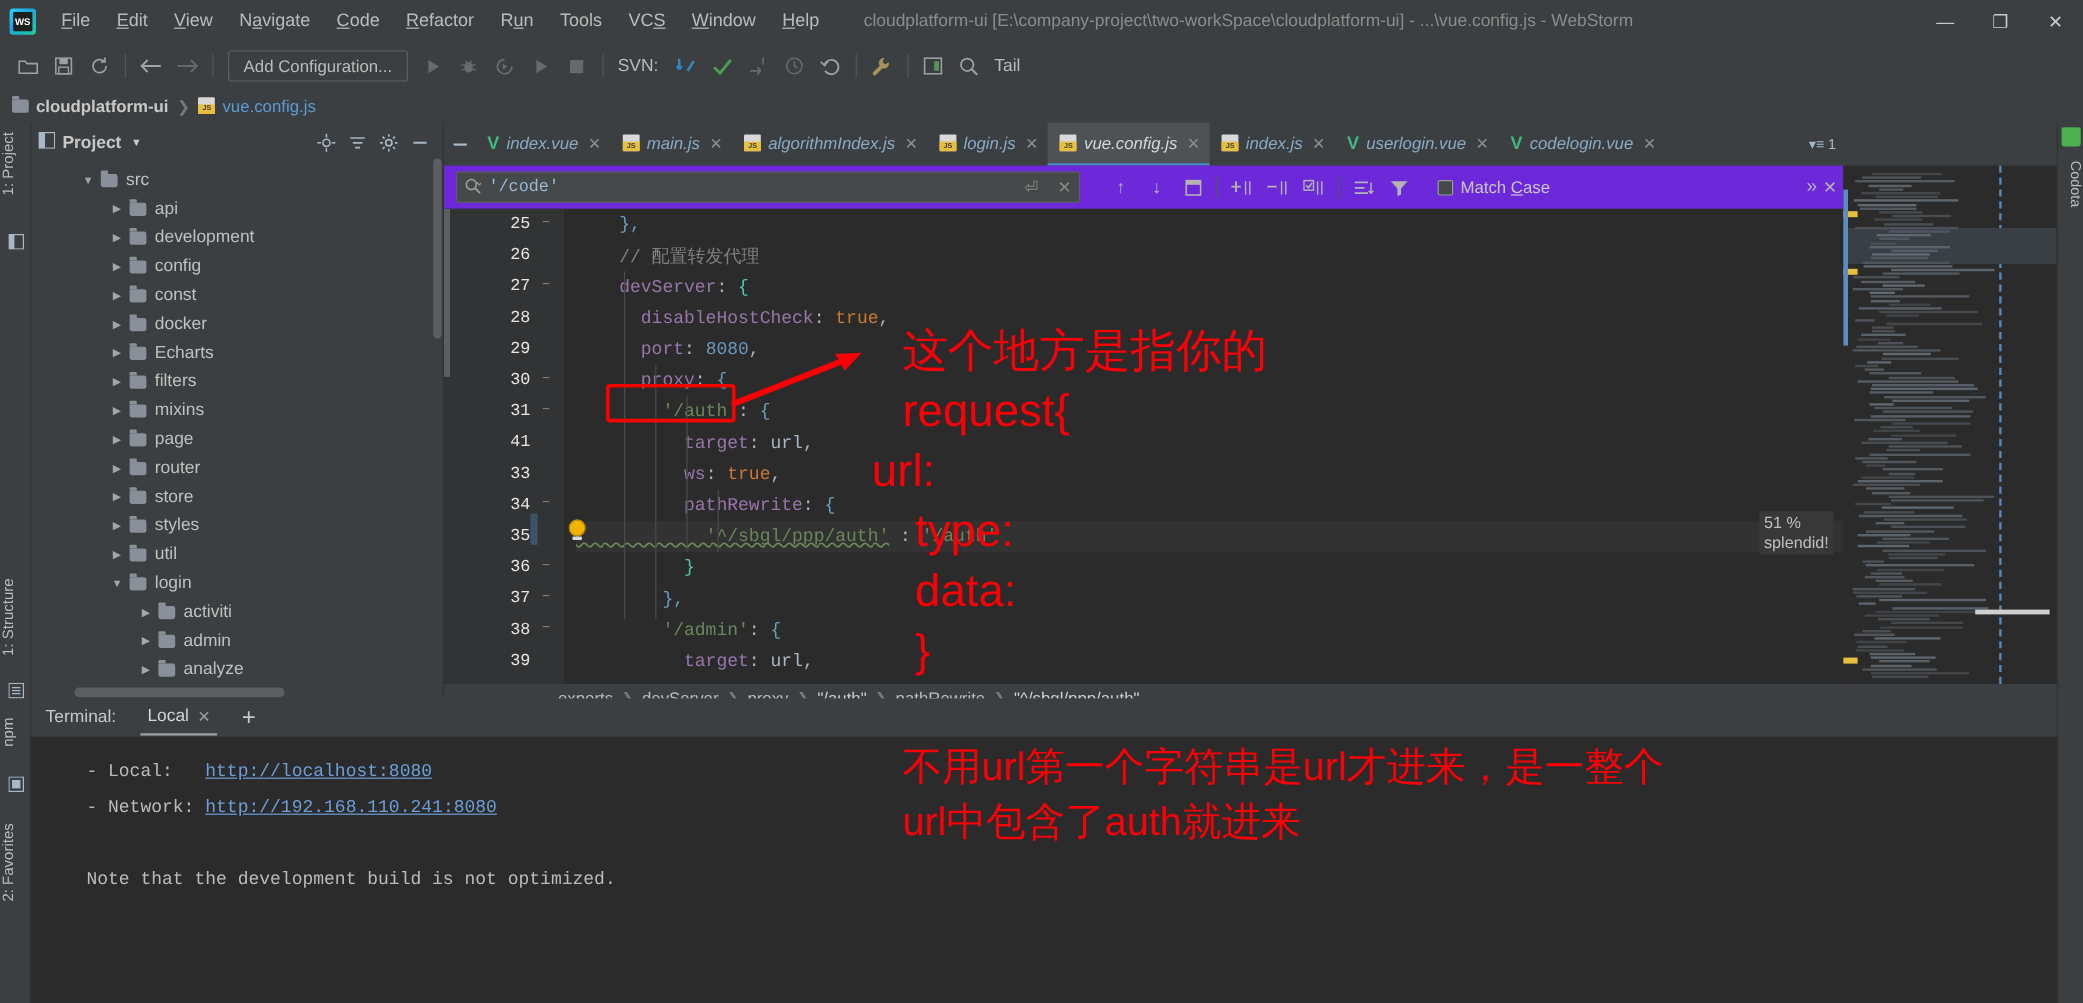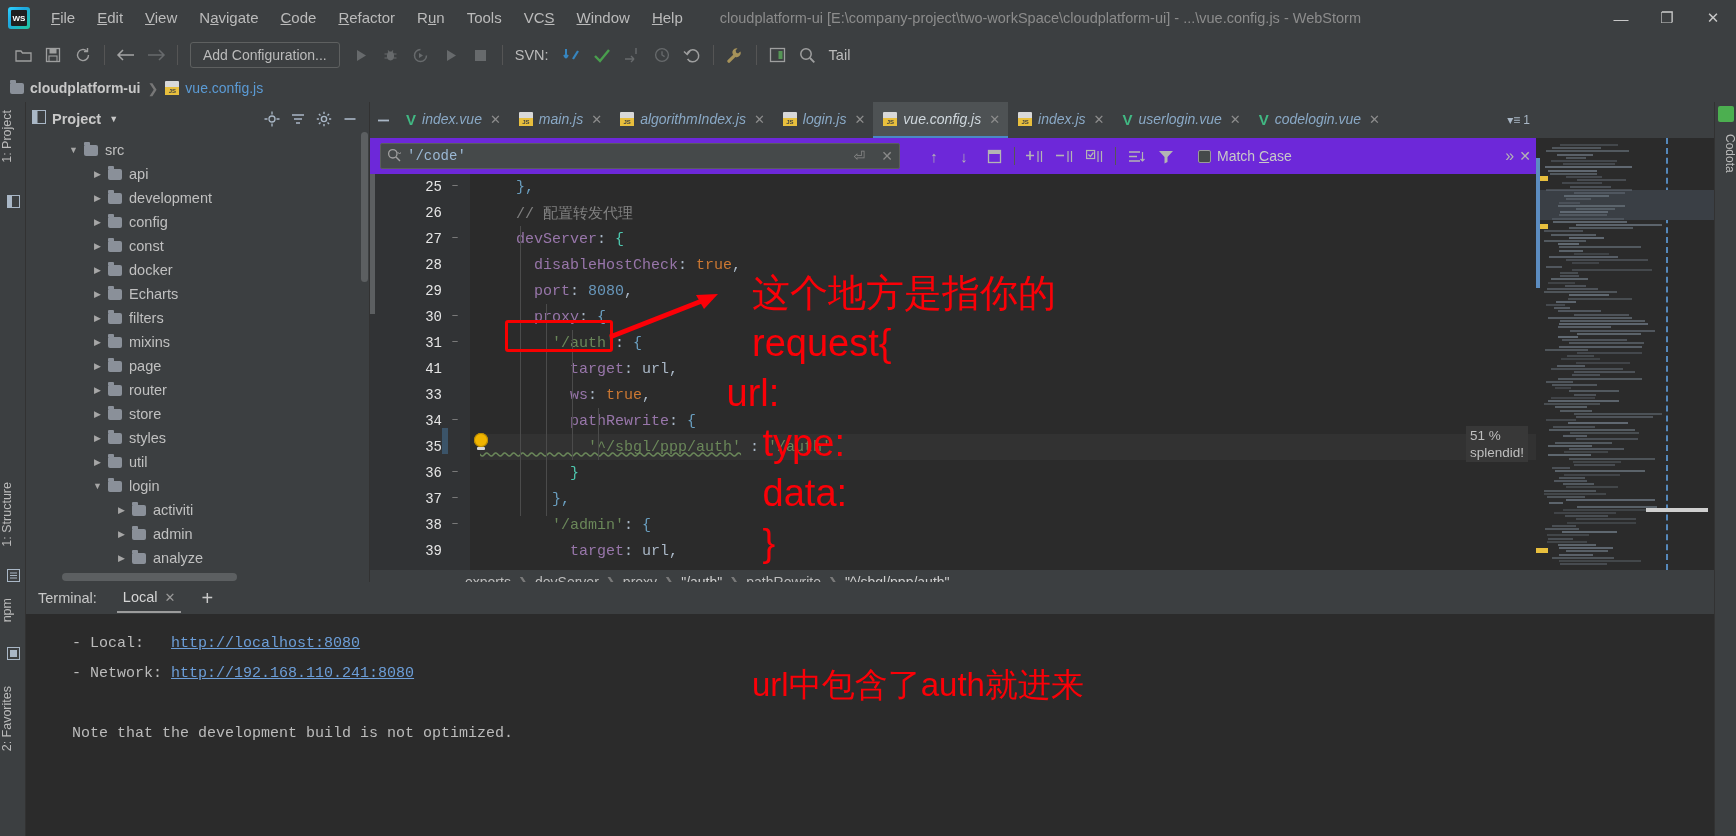--- a/index.html
+++ b/index.html
@@ -978,15 +978,16 @@
       <div class="term-line"><span>  Note that the development build is not optimized.</span></div>
     </div>
 
   <div class="anno anno-big" style="left:752px;top:268px;">这个地方是指你的</div>
   <div class="anno anno-big" style="left:752px;top:318px;">request{</div>
   <div class="anno anno-big" style="left:716px;top:368px;"> url:</div>
   <div class="anno anno-big" style="left:752px;top:418px;"> type:</div>
   <div class="anno anno-big" style="left:752px;top:468px;"> data:</div>
   <div class="anno anno-big" style="left:752px;top:518px;"> }</div>
 
+  <div class="anno anno-bottom" style="left:752px;top:616px;">不用url第一个字符串是url才进来，是一整个</div>
   <div class="anno anno-bottom" style="left:752px;top:662px;">url中包含了auth就进来</div>
 
 </div>
 
 </body></html>

